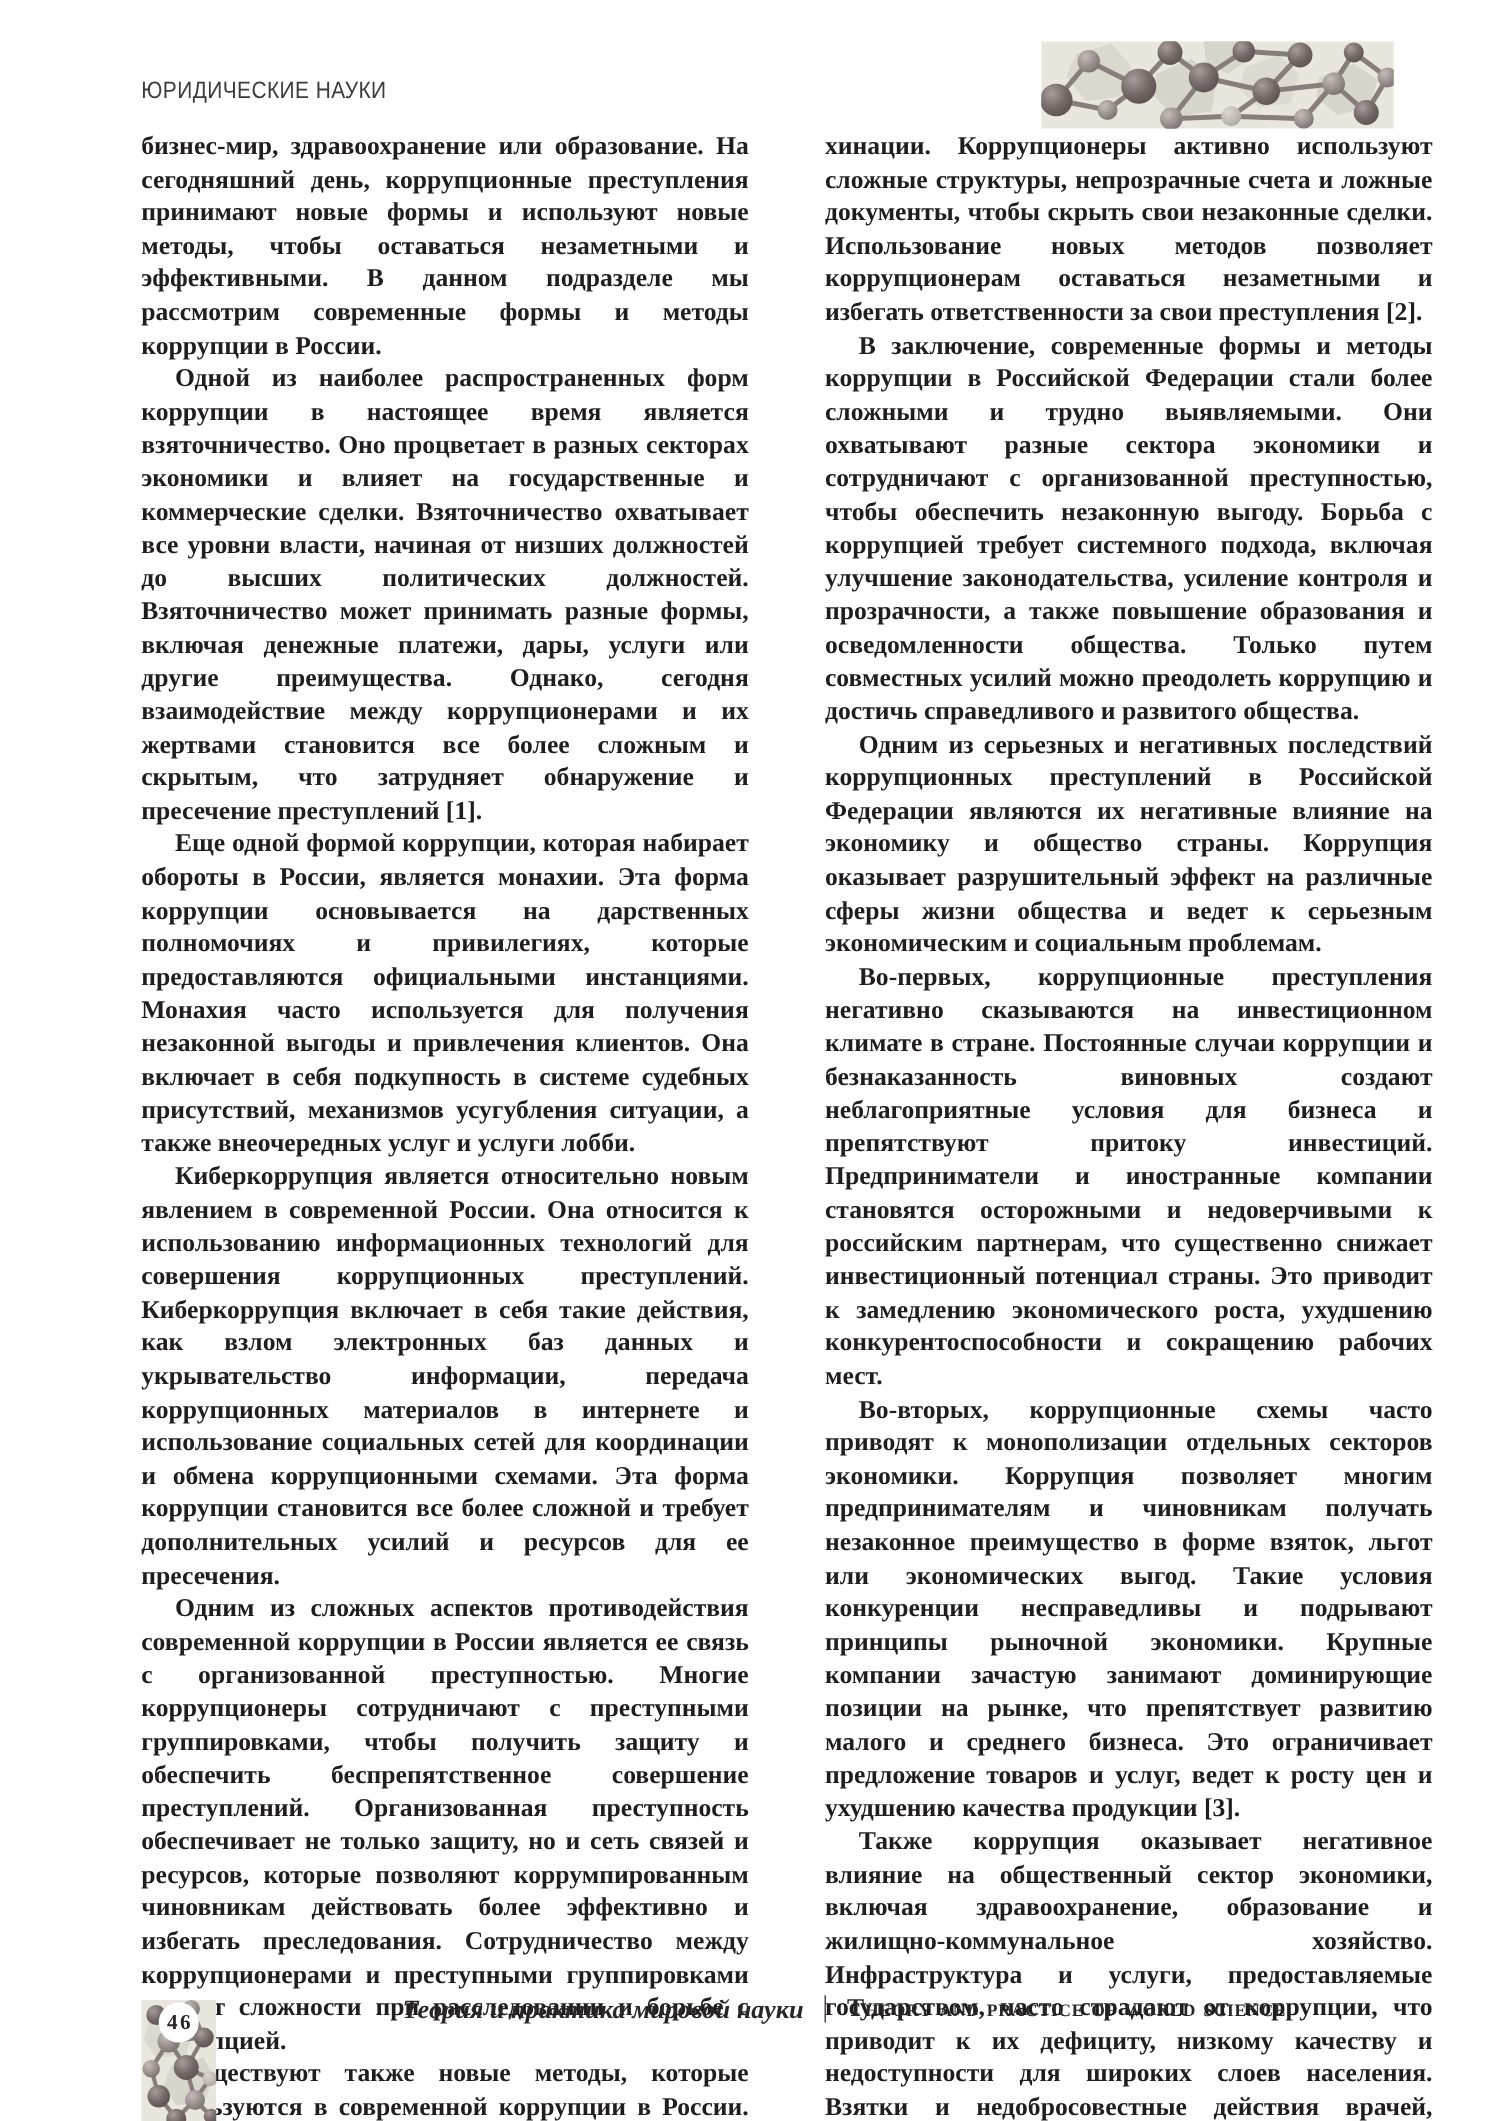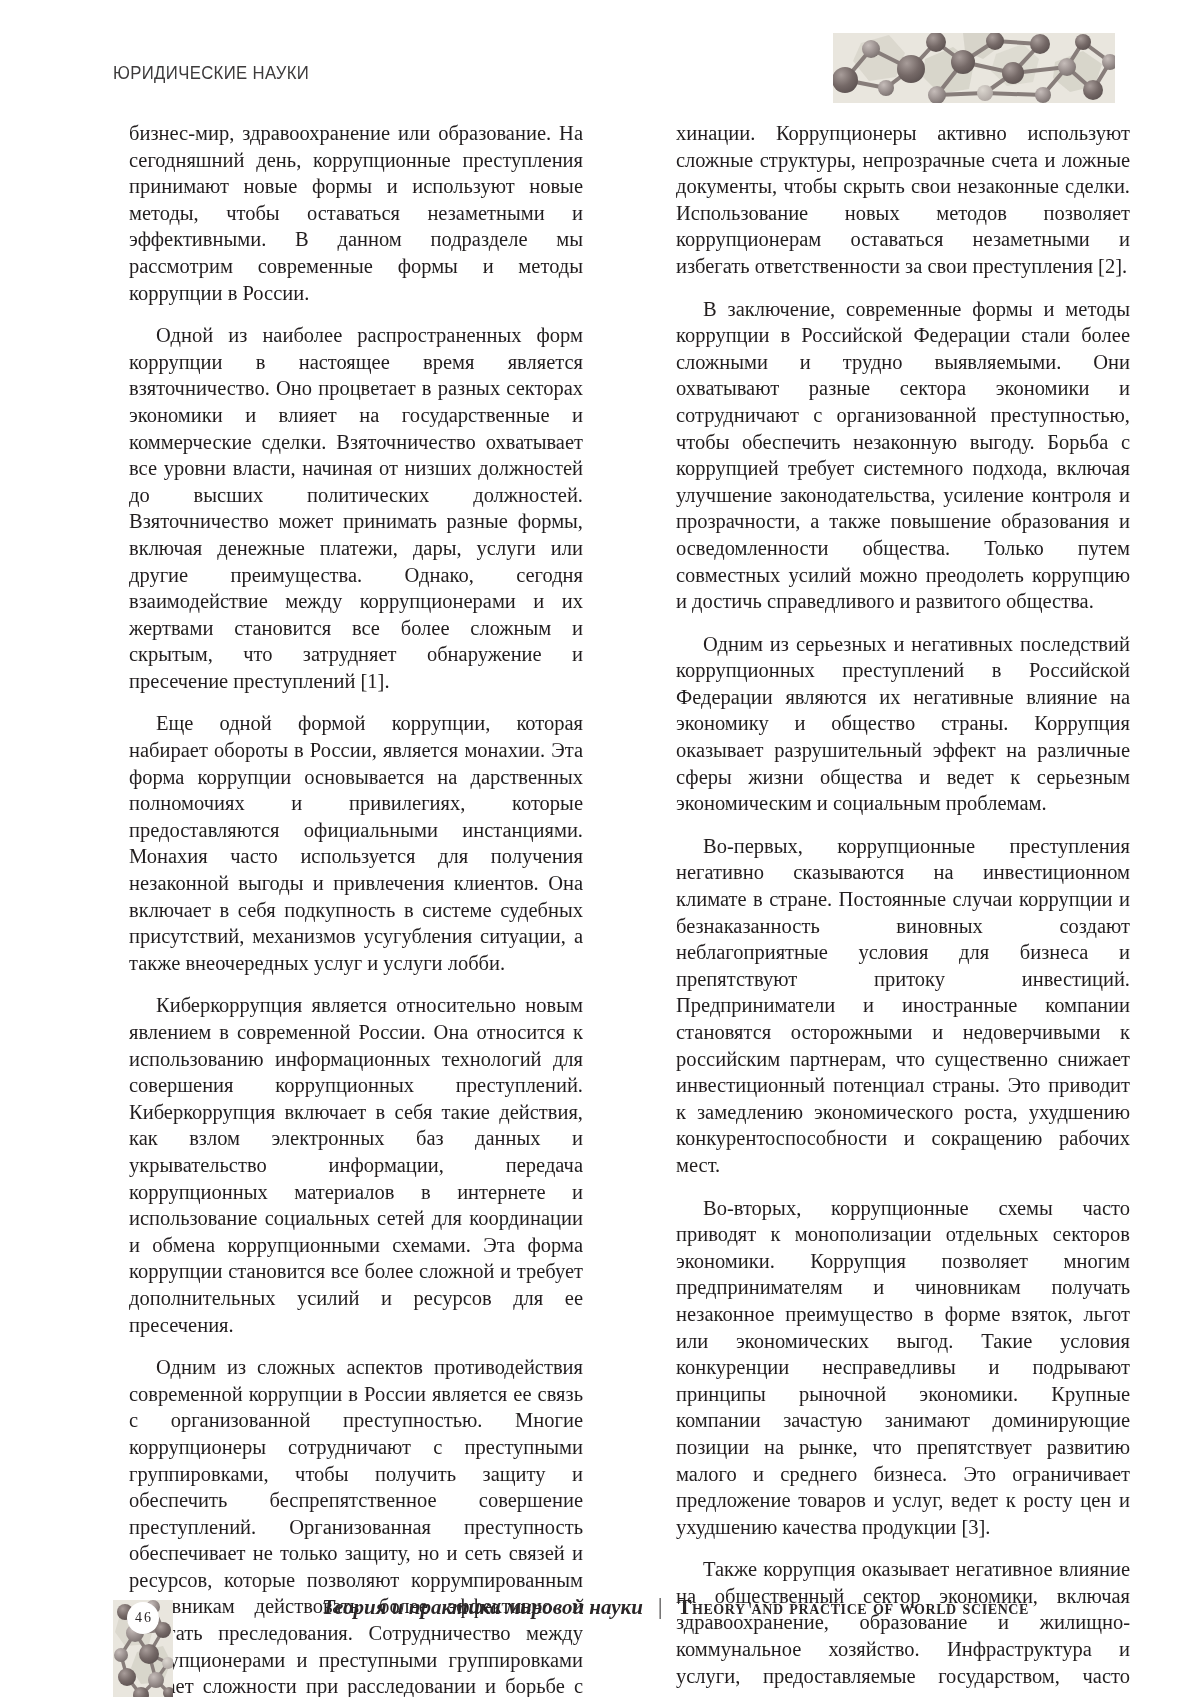--- a/index.html
+++ b/index.html
@@ -37,43 +37,43 @@
     top: 104px;
     width: 486px;
     text-align: justify;
     font-size: 20.5px;
     line-height: 26.6px;
     hyphens: auto;
     -webkit-hyphens: auto;
   }
   .col-left  { left: 113px; }
   .col-right { left: 660px; }
-  .para { margin: 16px; }
+  .para { margin: 0; font-weight: bold; }
   .para.indent { text-indent: 27px; }
   .footer-strip {
     position: absolute;
     left: 113px;
     top: 1600px;
     width: 60px;
     height: 97px;
   }
   .page-number-badge {
     position: absolute;
     left: 127px;
     top: 1602px;
     width: 32px;
     height: 32px;
     border-radius: 50%;
     background: #ffffff;
     display: flex;
     align-items: center;
     justify-content: center;
     font-family: "Liberation Serif", serif;
-    font-size: 14px;
-    font-weight: 400;
+    font-size: 17px;
+    font-weight: 700;
     letter-spacing: 2px;
     color: #2a2627;
     text-indent: 2px;
   }
   .footer-line {
     position: absolute;
     left: 322px;
     top: 1594px;
     display: flex;
     align-items: center;

